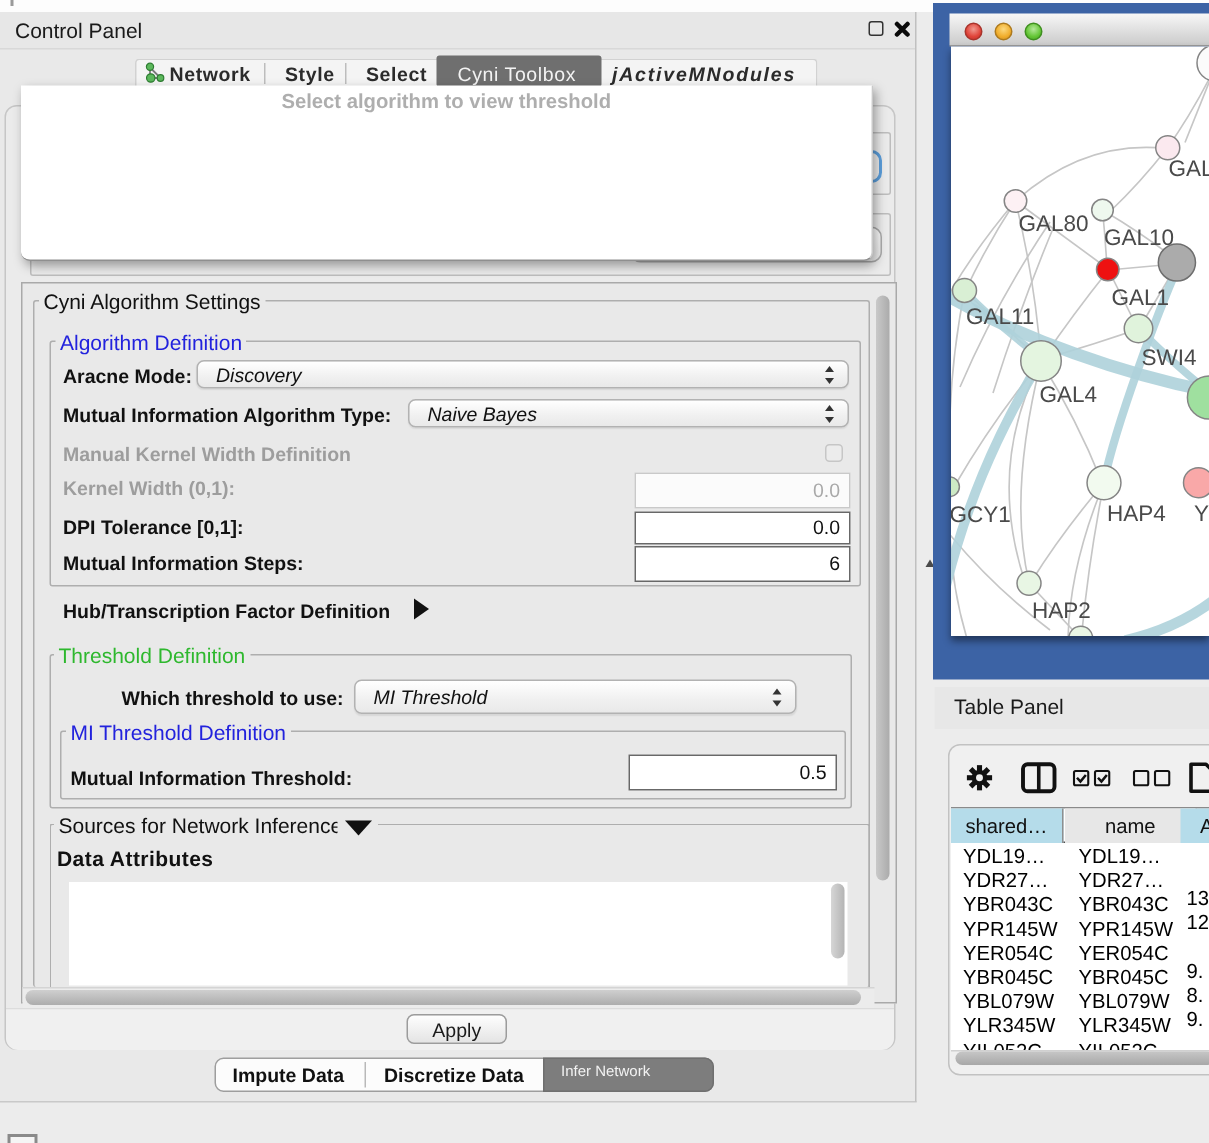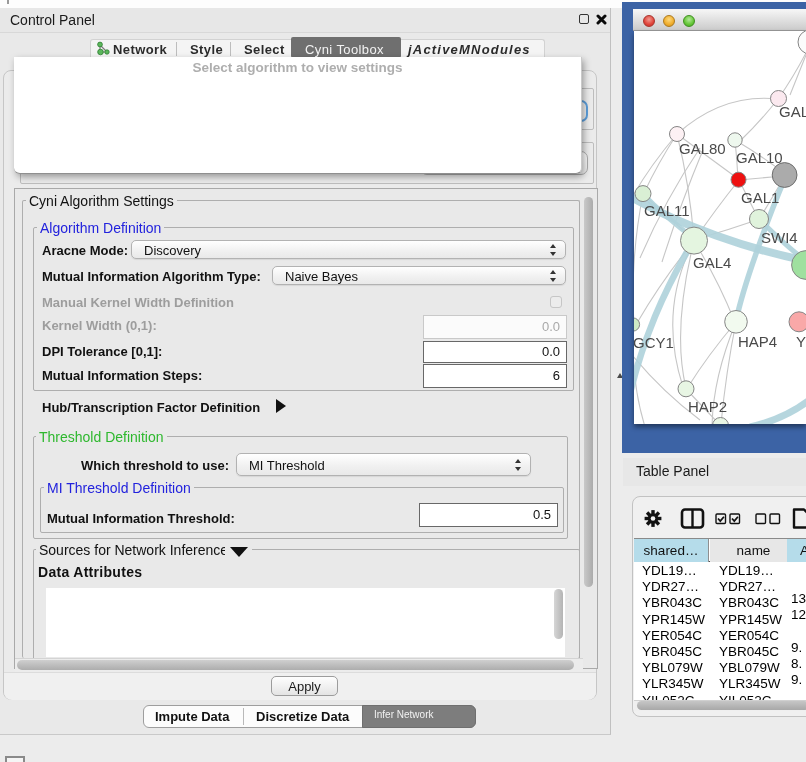--- a/index.html
+++ b/index.html
@@ -8,21 +8,21 @@
 .abs { position:absolute; }
 .b13 { font-size:13px; font-weight:bold; color:#111; }
 .tab { letter-spacing:0.4px; }
 .gray { color:#9d9d9d; }
 .combo {
   position:absolute; border:1px solid #b2b2b2; border-radius:5px;
   background:linear-gradient(#ffffff, #f0f0f0 60%, #e9e9e9);
   box-shadow:0 1px 1px rgba(0,0,0,0.08);
   font-size:13px; color:#111;
 }
-.combo .ct { position:absolute; left:12px; top:50%; transform:translateY(-50%); white-space:nowrap; }
+.combo .ct { position:absolute; left:12px; top:50%; transform:translateY(-50%); white-space:nowrap;font-style:italic; }
 .spin { position:absolute; right:8px; top:50%; transform:translateY(-50%); width:8px; height:12px; }
 .spin:before { content:""; position:absolute; left:1px; top:0; border-left:3.5px solid transparent; border-right:3.5px solid transparent; border-bottom:4.5px solid #333; }
 .spin:after { content:""; position:absolute; left:1px; bottom:0; border-left:3.5px solid transparent; border-right:3.5px solid transparent; border-top:4.5px solid #333; }
 .field { position:absolute; background:#fff; border:1px solid #686868; font-size:13px; color:#111; text-align:right; padding-right:6px; }
 .gbox { position:absolute; border:1px solid #aeaeae; border-radius:2px; }
 .gtitle { position:absolute; background:#e9e9e9; padding:0 3px; font-size:14px; white-space:nowrap; }
 </style>
 </head>
 <body>
 
@@ -125,21 +125,21 @@
 
   <div class="abs" style="left:143px;top:697px;width:333px;height:23px;background:#fcfcfc;border:1px solid #9e9e9e;border-radius:6px;"></div>
   <div class="abs" style="left:243px;top:700px;width:1px;height:17px;background:#b9b9b9;"></div>
   <div class="abs" style="left:362px;top:697px;width:114px;height:23px;background:#7d7d7d;border:1px solid #6f6f6f;border-radius:0 6px 6px 0;"></div>
   <div class="abs b13" style="left:155px;top:701px;">Impute Data</div>
   <div class="abs b13" style="left:256px;top:701px;">Discretize Data</div>
   <div class="abs b13" style="left:374px;top:701px;color:#f2f2f2;font-weight:normal;font-size:10px;text-align:center;">Infer Network</div>
 </div>
 
 <div class="abs" style="left:14px;top:57px;width:568px;height:117px;background:#fff;border-radius:0 0 6px 6px;box-shadow:2px 3px 7px rgba(0,0,0,0.35);border-bottom:1px solid #8f8f8f;border-right:1px solid #c9c9c9;">
-  <div style="text-align:center;font-size:13.5px;font-weight:bold;color:#aeaeae;padding-top:3px;height:17px;">Select algorithm to view settings</div>
+  <div style="text-align:center;font-size:13.5px;font-weight:bold;color:#aeaeae;padding-top:3px;height:17px;">Select algorithm to view threshold</div>
 </div>
 
 <div class="abs" style="left:617px;top:373px;width:0;height:0;border-left:3px solid transparent;border-right:3px solid transparent;border-bottom:5px solid #4a4a4a;"></div>
 
 <div class="abs" style="left:5px;top:756px;width:20px;height:14px;border:2px solid #8a8a8a;background:#f5f5f5;"></div>
 
 <div class="abs" style="left:622px;top:2px;width:184px;height:451px;background:#3c63a5;"></div>
 <div class="abs" style="left:633px;top:9px;width:173px;height:22px;background:linear-gradient(#f7f7f7,#cbcbcb);border-bottom:1px solid #9a9a9a;"></div>
 <div class="abs" style="left:643px;top:15px;width:12px;height:12px;border-radius:50%;background:radial-gradient(circle at 50% 35%, #f09a90, #e0443a 60%, #c03028);border:0.5px solid #a8342c;"></div>
 <div class="abs" style="left:663px;top:15px;width:12px;height:12px;border-radius:50%;background:radial-gradient(circle at 50% 35%, #fcd97e, #f0ad2c 60%, #cf8f1e);border:0.5px solid #ad7a1e;"></div>

